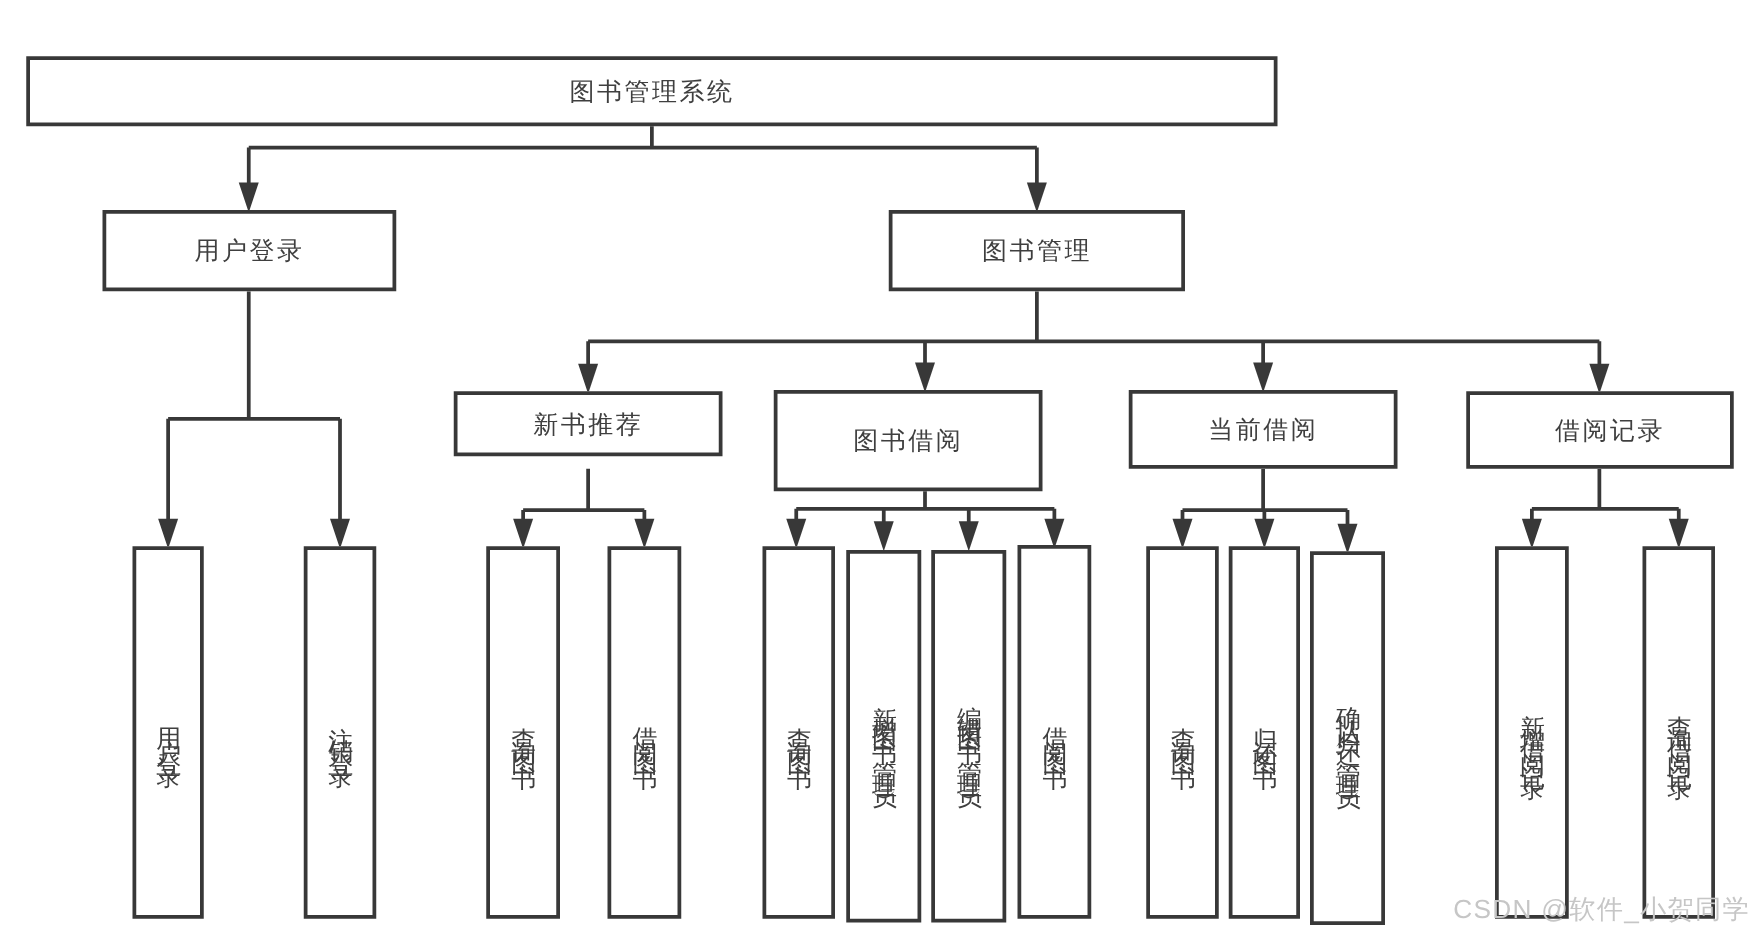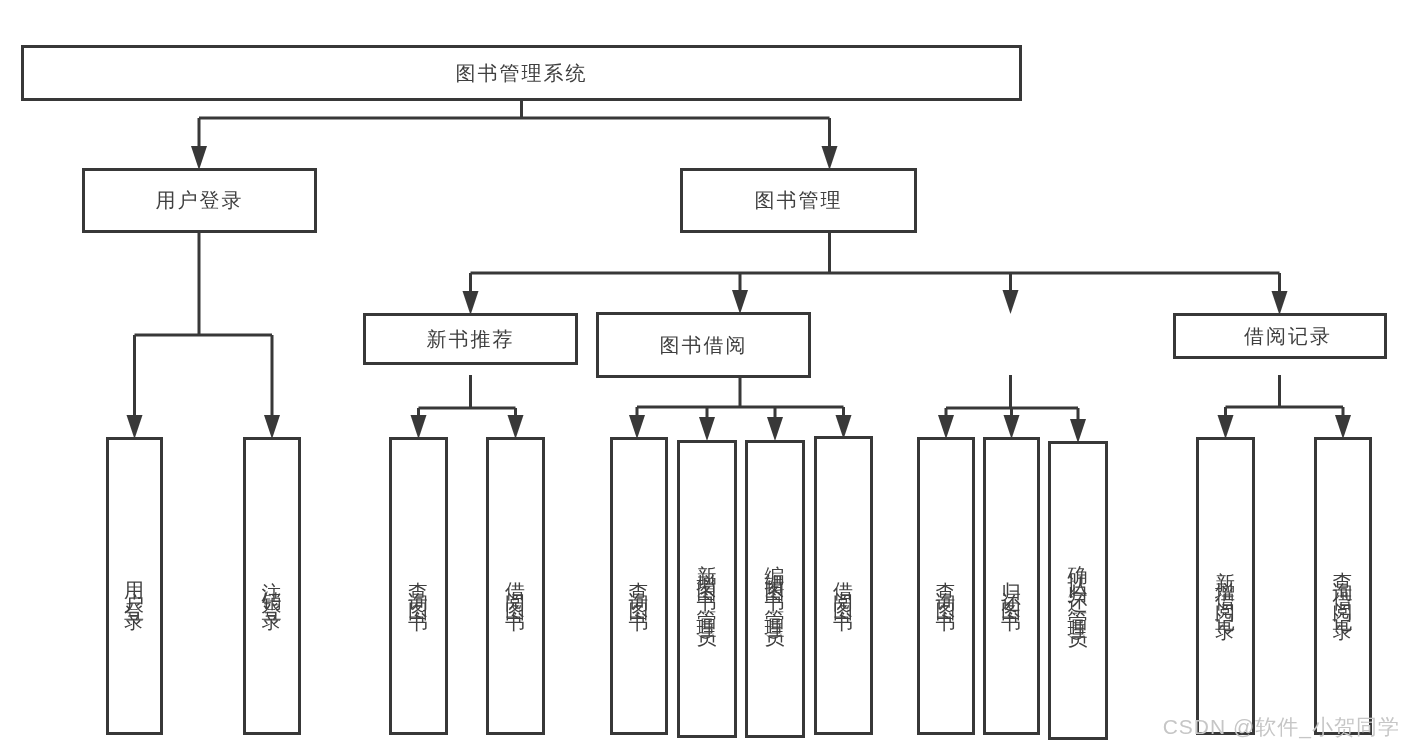--- a/index.html
+++ b/index.html
@@ -114,25 +114,26 @@
     <g>
       <path class="connector" d="M1279.5 375 V407 M1225.5 407 H1343 M1225.5 407 V419 M1343 407 V419"></path>
       <polygon class="arrowhead" points="1217.5,415 1233.5,415 1225.5,439"></polygon>
       <polygon class="arrowhead" points="1335,415 1351,415 1343,439"></polygon>
     </g>
   </svg>
 
   <div class="hbox" style="left:21px; top:13px; width:1001px; height:56px;margin-top:32px;">图书管理系统</div>
 
   <div class="hbox" style="left:82px; top:168px; width:235px; height:65px;">用户登录</div>
-  <div class="hbox" style="left:680px; top:168px; width:237px; height:65px;">图书管理</div>
+  <div class="hbox" style="left:711px; top:168px; width:237px; height:65px;">图书管理</div>
 
   <div class="hbox" style="left:363px; top:313px; width:215px; height:52px;">新书推荐</div>
-  <div class="hbox" style="left:596px; top:312px; width:215px; height:66px;">图书借阅</div>
-  <div class="hbox" style="left:1173px; top:313px; width:214px; height:46px;padding-left:16px;">借阅记录</div>
+  <div class="hbox" style="left:619px; top:312px; width:215px; height:81px;">图书借阅</div>
+  <div class="hbox" style="left:903px; top:312px; width:215px; height:63px;">当前借阅</div>
+  <div class="hbox" style="left:1173px; top:313px; width:214px; height:62px;padding-left:16px;">借阅记录</div>
 
   <div class="vbox" style="left:106px; top:437px; width:57px; height:298px;">用户登录</div>
   <div class="vbox" style="left:243px; top:437px; width:58px; height:298px;">注销登录</div>
 
   <div class="vbox" style="left:389px; top:437px; width:59px; height:298px;">查询图书</div>
   <div class="vbox" style="left:486px; top:437px; width:59px; height:298px;">借阅图书</div>
 
   <div class="vbox" style="left:610px; top:437px; width:58px; height:298px;">查询图书</div>
   <div class="vbox" style="left:677px; top:440px; width:60px; height:298px; letter-spacing:9px;">新增图书（管理员）</div>
   <div class="vbox" style="left:745px; top:440px; width:60px; height:298px; letter-spacing:9px;">编辑图书（管理员）</div>

